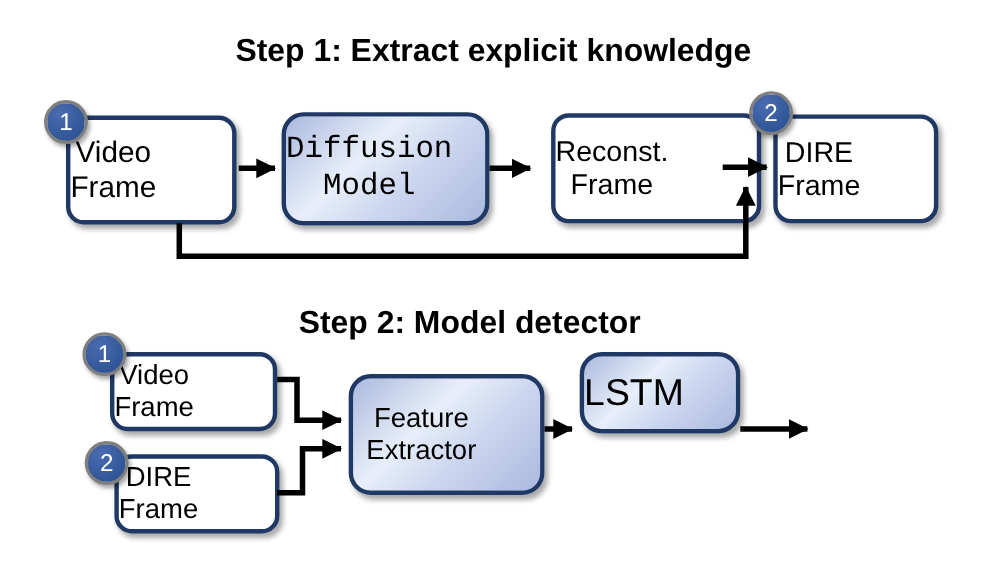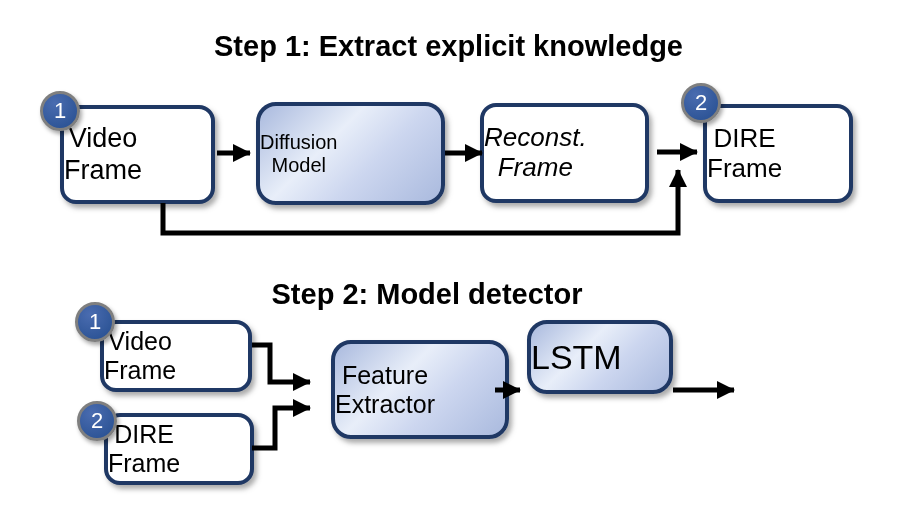--- a/index.html
+++ b/index.html
@@ -24,21 +24,21 @@
       var(--gradient-dark,#aabade) 0%,
       var(--gradient-light,#e8eef9) 38%,
       var(--gradient-mid,#ccd6ef) 62%,
       var(--gradient-dark,#aabade) 100%);
     border-radius:20px;border-width:4px;
   }
   .box .label{
     white-space:pre-line;text-align:center;line-height:1.15;font-size:26px;
   }
   .fs27 .label{font-size:27px;}
-  .fs28 .label{font-size:20px;}
+  .fs28 .label{font-size:28px;font-family:Liberation Mono, monospace;}
   .fs25 .label{font-size:25px;}
   .fs34 .label{font-size:34px;line-height:1;}
   .badge{
     position:absolute;width:34px;height:34px;border-radius:50%;
     background:radial-gradient(circle at 35% 28%, #4a6cb0 0%, var(--badge-fill,#2e5597) 75%);
     border:3px solid var(--badge-ring,#7f7f7f);
     color:#fff;font-size:22px;display:flex;align-items:center;justify-content:center;
     z-index:3;box-shadow:2px 3px 4px rgba(0,0,0,0.35);box-sizing:content-box;
   }
   .connector-layer{position:absolute;left:0;top:0;z-index:2;pointer-events:none;}
@@ -57,21 +57,21 @@
   <div class="box fs27" style="left:60px;top:105px;width:155px;height:99px;">
     <span class="label">Video
 Frame</span>
   </div>
 
   <div class="box box-grad fs28" style="left:256px;top:102px;width:189px;height:103px;">
     <span class="label">Diffusion
 Model</span>
   </div>
 
-  <div class="box" style="left:480px;top:103px;width:169px;height:100px;font-style:italic;">
+  <div class="box" style="left:501px;top:103px;width:191px;height:100px;">
     <span class="label">Reconst.
 Frame</span>
   </div>
 
   <div class="box" style="left:703px;top:104px;width:150px;height:99px;">
     <span class="label">DIRE
 Frame</span>
   </div>
 
   <div class="badge" style="left:40px;top:91px;">1</div>
@@ -82,21 +82,21 @@
   <div class="box fs25" style="left:100px;top:320px;width:152px;height:72px;">
     <span class="label">Video
 Frame</span>
   </div>
 
   <div class="box fs25" style="left:104px;top:413px;width:150px;height:72px;">
     <span class="label">DIRE
 Frame</span>
   </div>
 
-  <div class="box box-grad fs25" style="left:331px;top:340px;width:178px;height:99px;">
+  <div class="box box-grad fs25" style="left:317px;top:340px;width:178px;height:110px;padding-left:12px;">
     <span class="label">Feature
 Extractor</span>
   </div>
 
   <div class="box box-grad fs34" style="left:527px;top:320px;width:146px;height:74px;">
     <span class="label">LSTM</span>
   </div>
 
   <div class="badge" style="left:75px;top:302px;">1</div>
   <div class="badge" style="left:77px;top:401px;">2</div>

